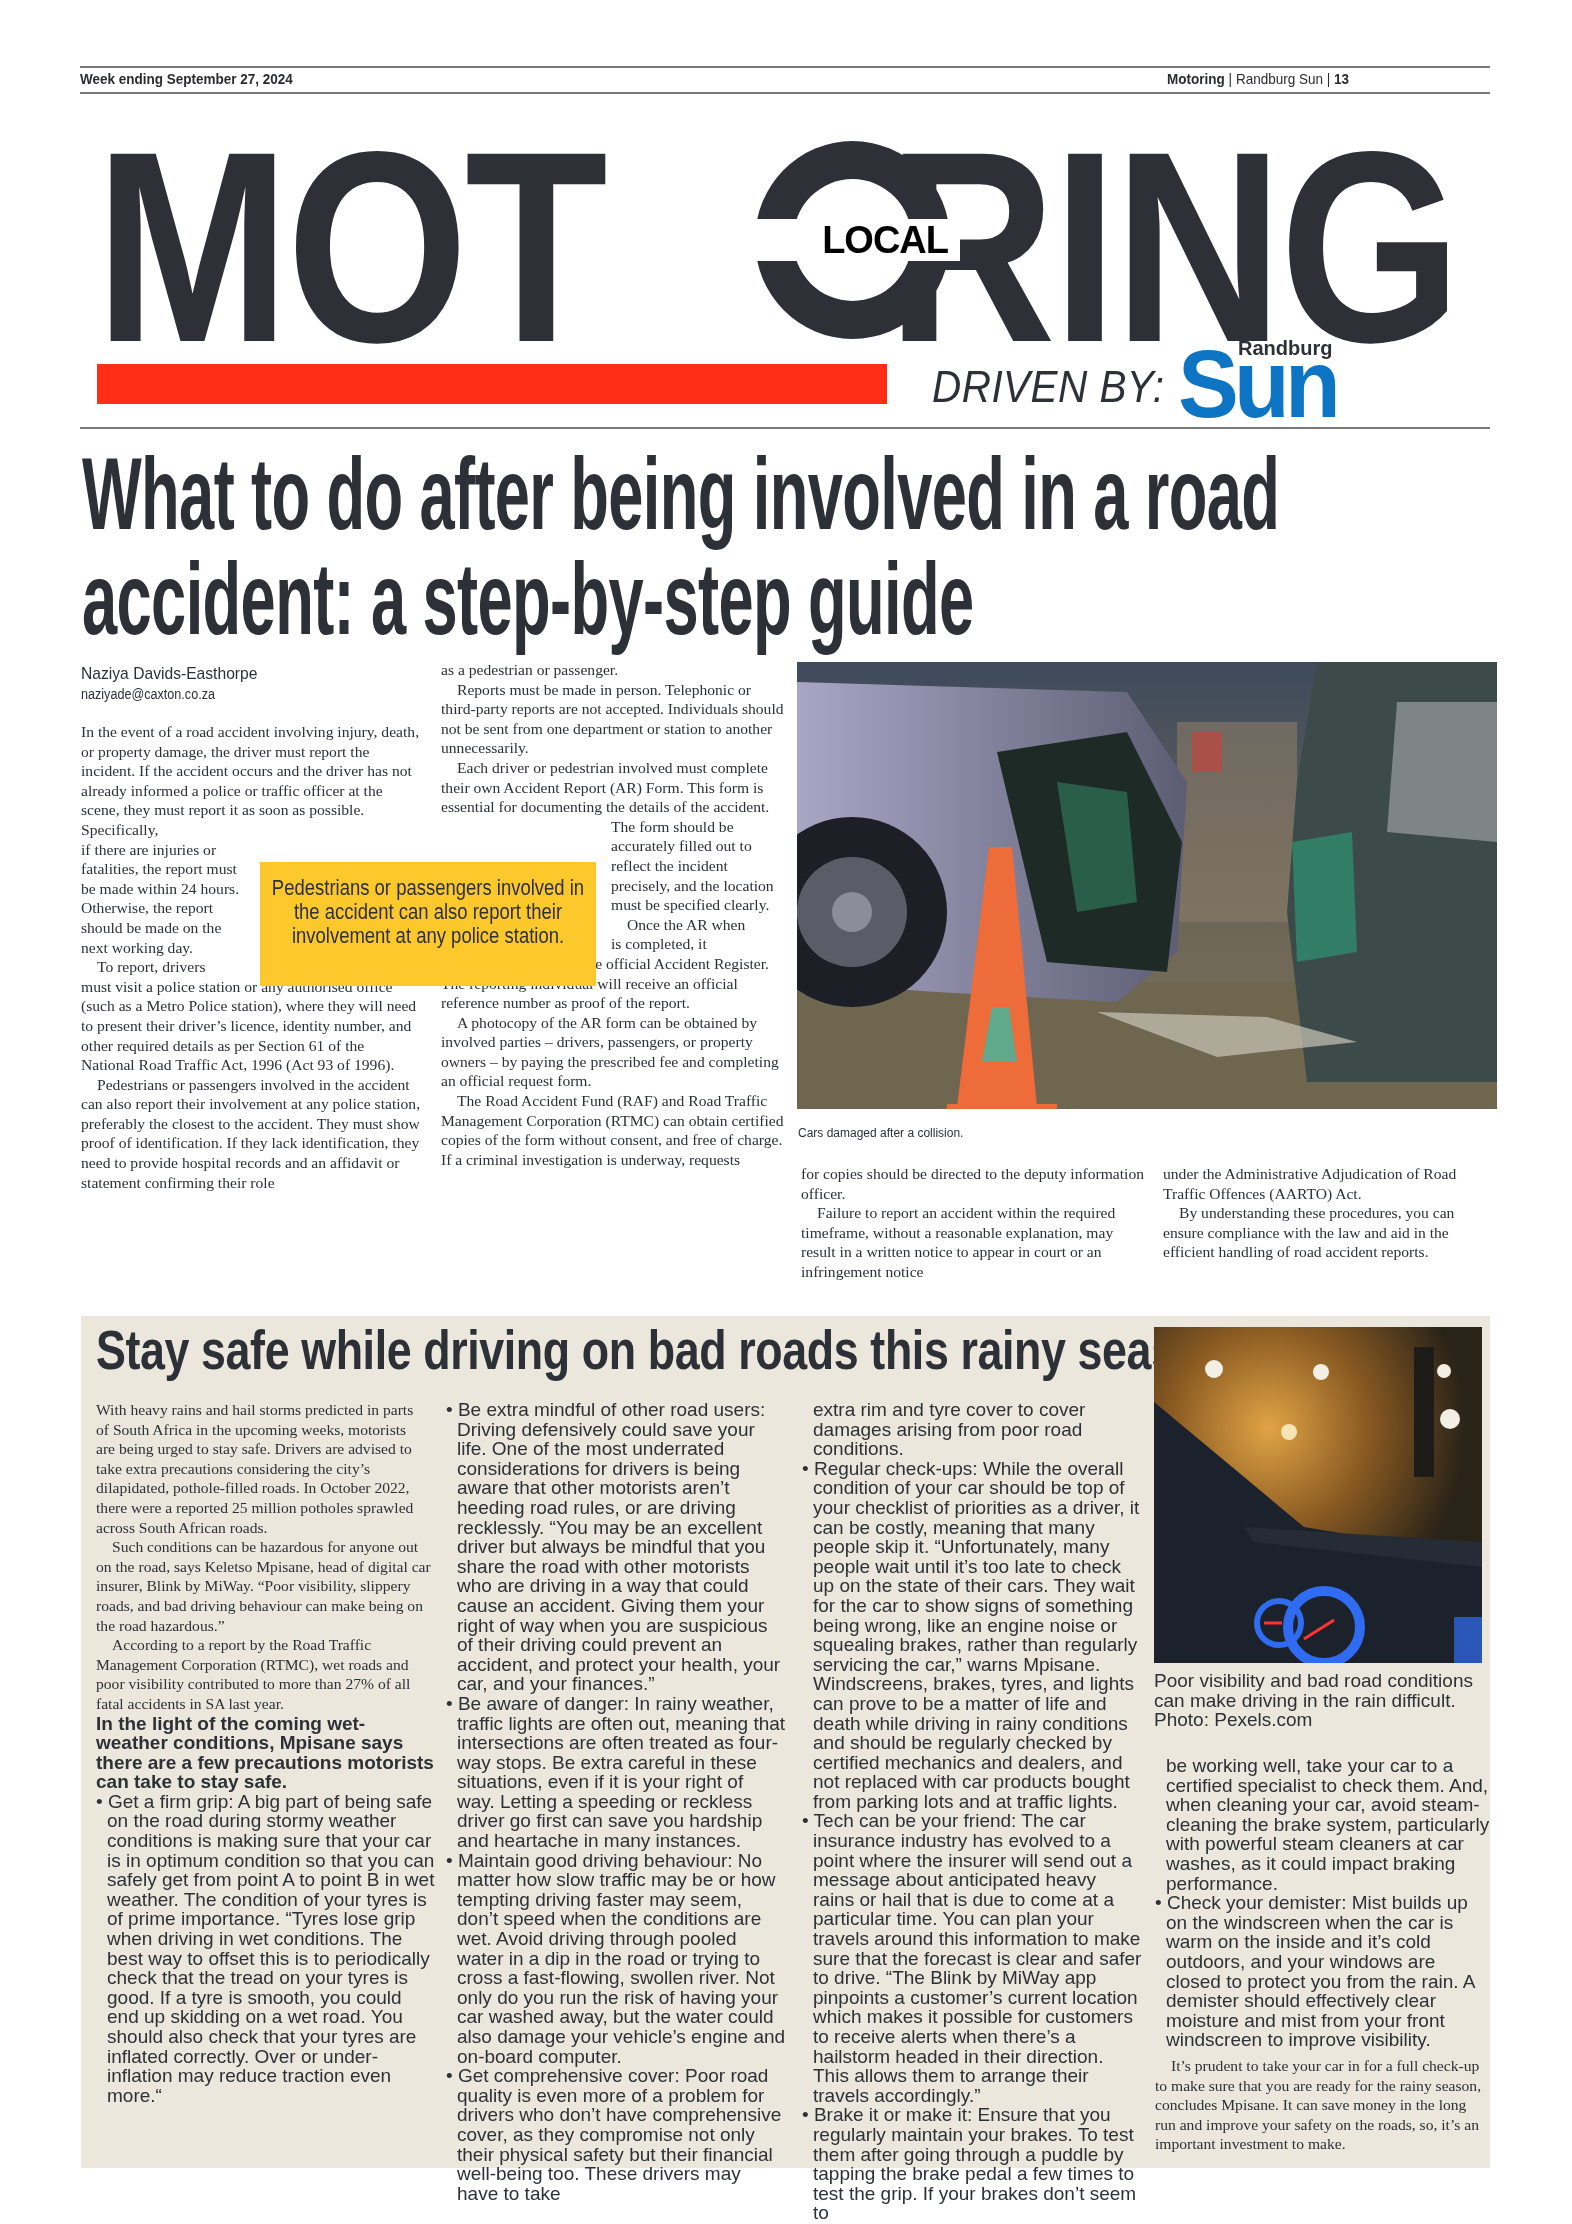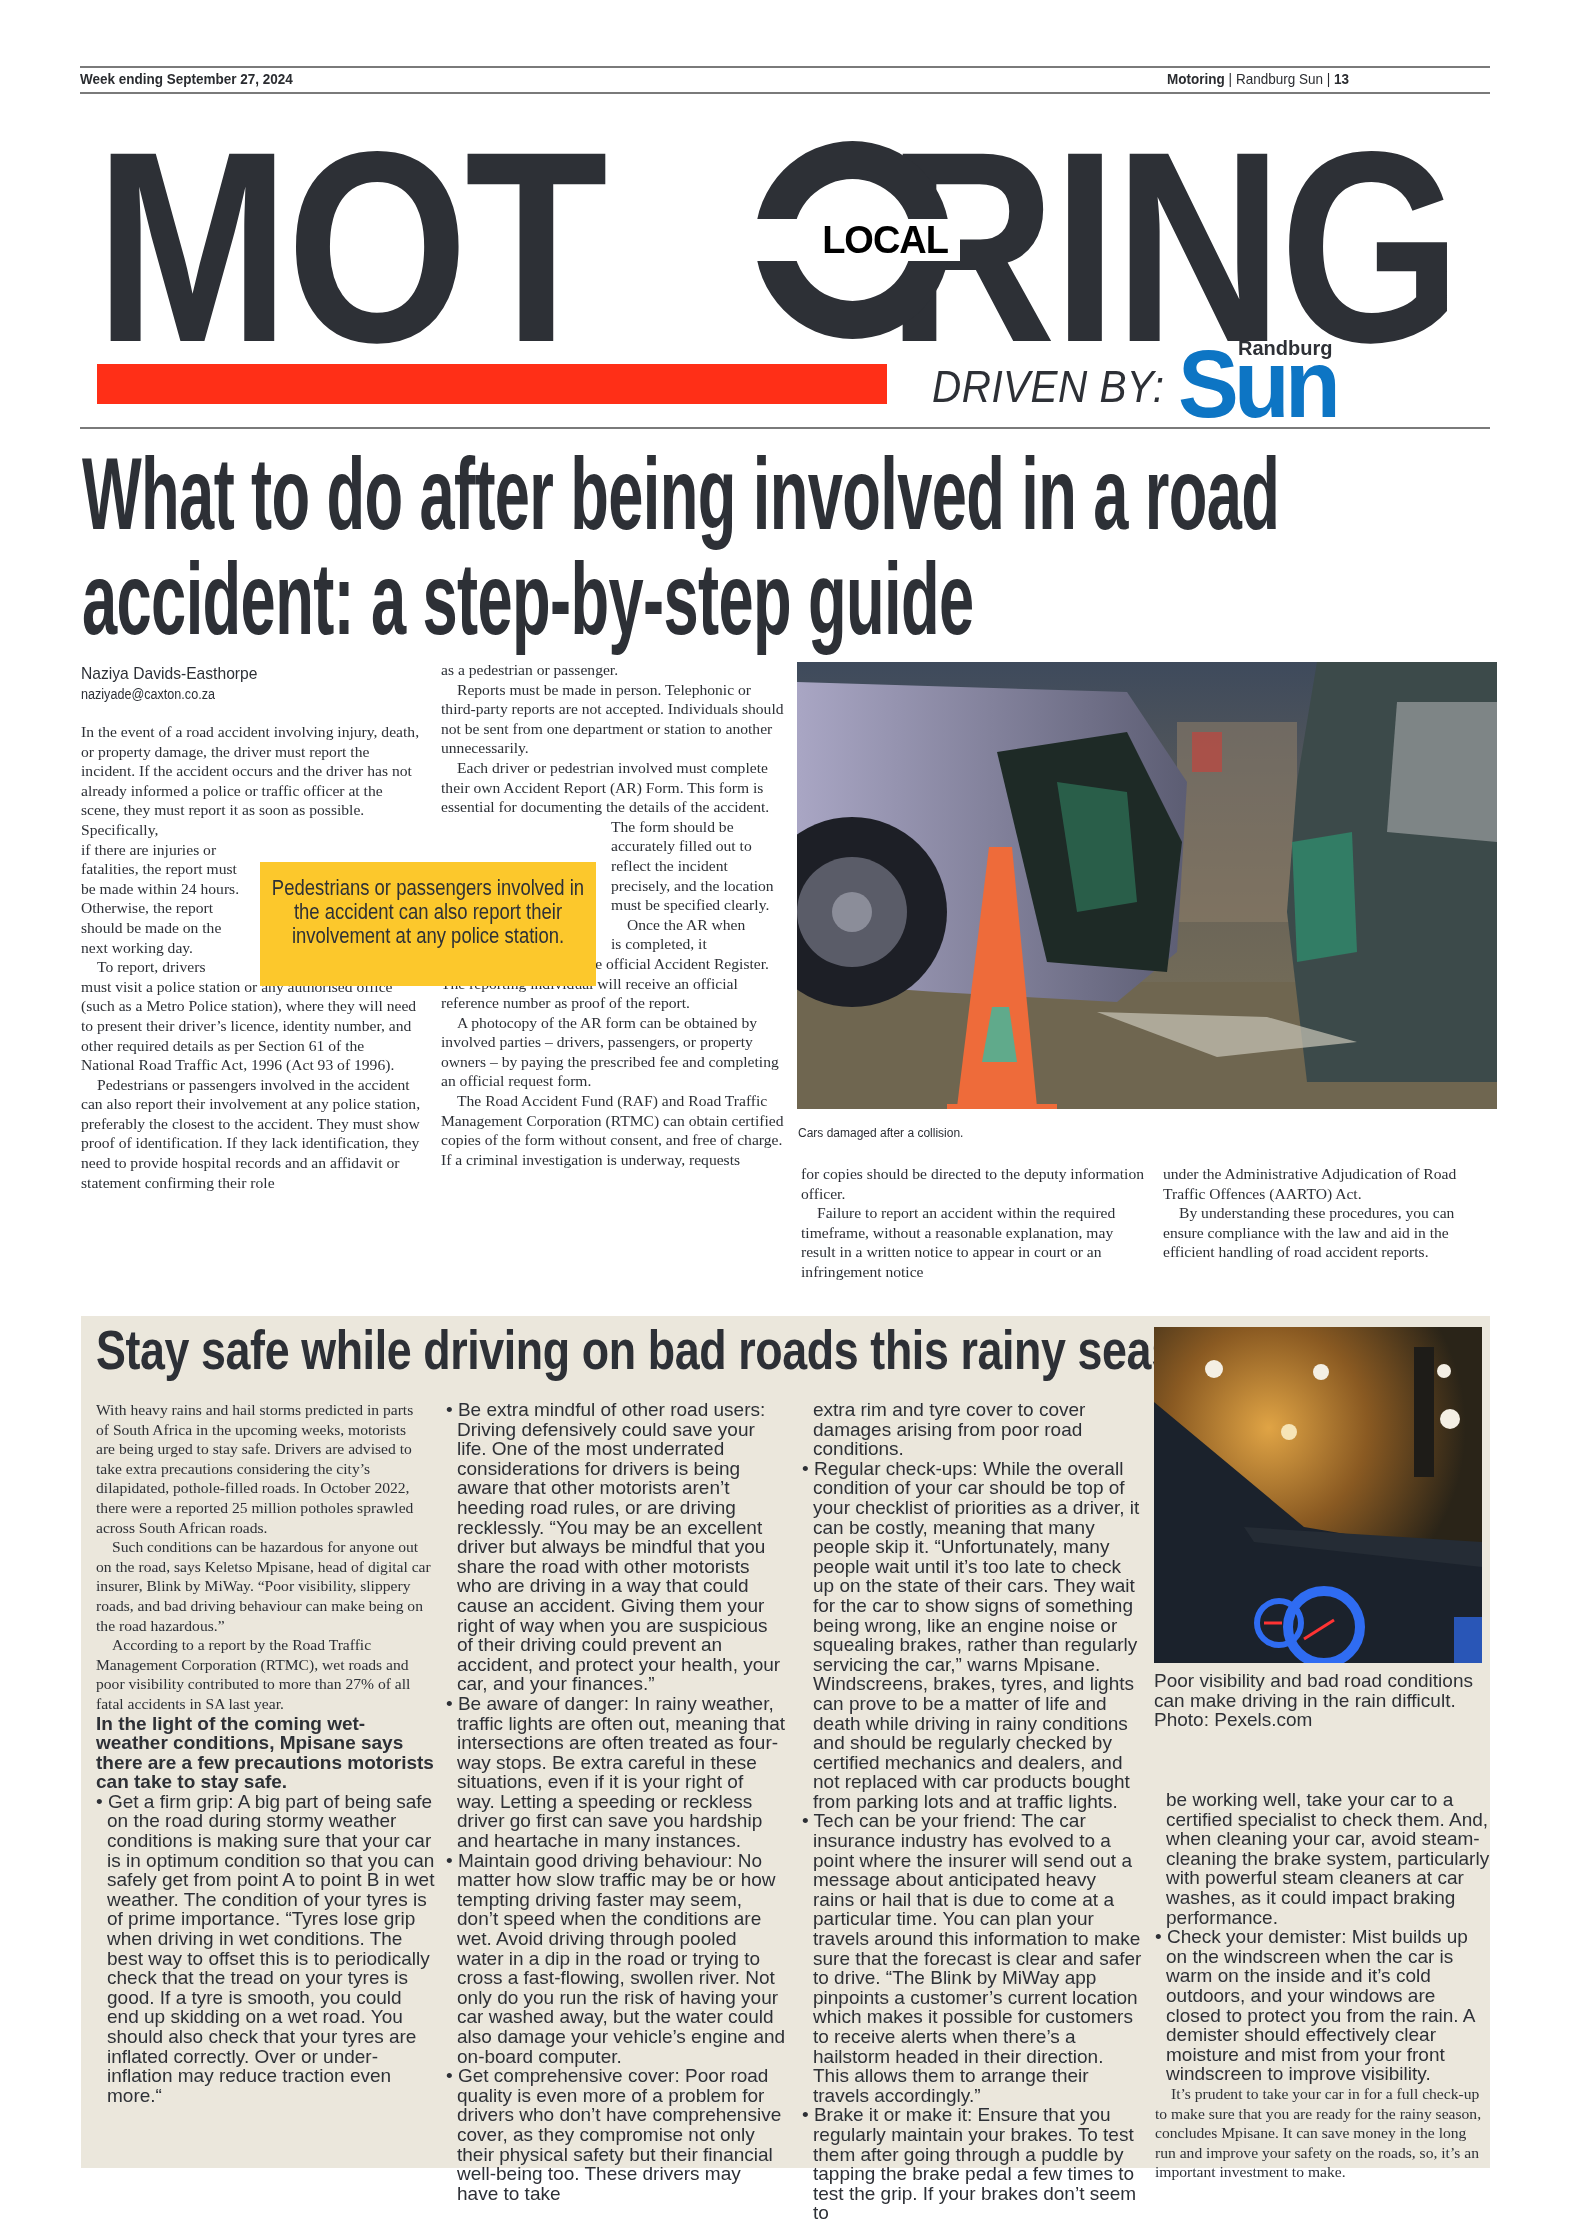--- a/index.html
+++ b/index.html
@@ -221,16 +221,16 @@
     <circle cx="170" cy="300" r="36" fill="none" stroke="#2f6cf2" stroke-width="10"></circle>
     <circle cx="125" cy="296" r="22" fill="none" stroke="#2f6cf2" stroke-width="6"></circle>
     <line x1="150" y1="312" x2="180" y2="293" stroke="#ff3333" stroke-width="3"></line>
     <line x1="110" y1="296" x2="128" y2="296" stroke="#ff3333" stroke-width="3"></line>
     <rect x="300" y="290" width="28" height="46" fill="#2f6cf2" opacity="0.7"></rect>
   </svg>
 </div>
 <div class="cap2">Poor visibility and bad road conditions can make driving in the rain difficult. Photo: Pexels.com</div>
 
 <div class="bcol" style="left:1155px;top:1756px;width:335px;">
-  <p class="sans" style="padding-left:11px;margin-top:34px;">be working well, take your car to a certified specialist to check them. And, when cleaning your car, avoid steam-cleaning the brake system, particularly with powerful steam cleaners at car washes, as it could impact braking performance.</p>
+  <p class="sans" style="padding-left:11px;">be working well, take your car to a certified specialist to check them. And, when cleaning your car, avoid steam-cleaning the brake system, particularly with powerful steam cleaners at car washes, as it could impact braking performance.</p>
   <p class="sans bullet">• <span>Check your demister: Mist builds up on the windscreen when the car is warm on the inside and it’s cold outdoors, and your windows are closed to protect you from the rain. A demister should effectively clear moisture and mist from your front windscreen to improve visibility.</span></p>
-  <p style="text-indent:16px;">It’s prudent to take your car in for a full check-up to make sure that you are ready for the rainy season, concludes Mpisane. It can save money in the long run and improve your safety on the roads, so, it’s an important investment to make.</p>
+  <p style="text-indent:16px;margin-top:6px;">It’s prudent to take your car in for a full check-up to make sure that you are ready for the rainy season, concludes Mpisane. It can save money in the long run and improve your safety on the roads, so, it’s an important investment to make.</p>
 </div>
 
 </body></html>

